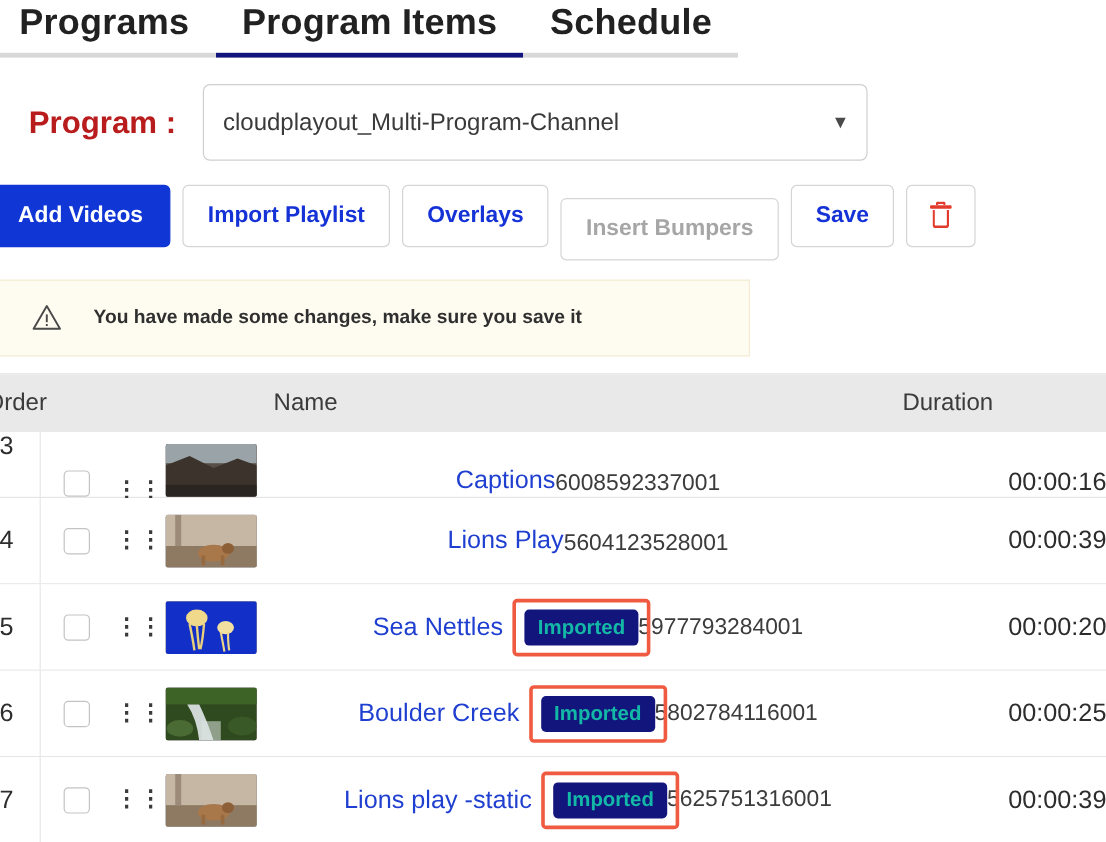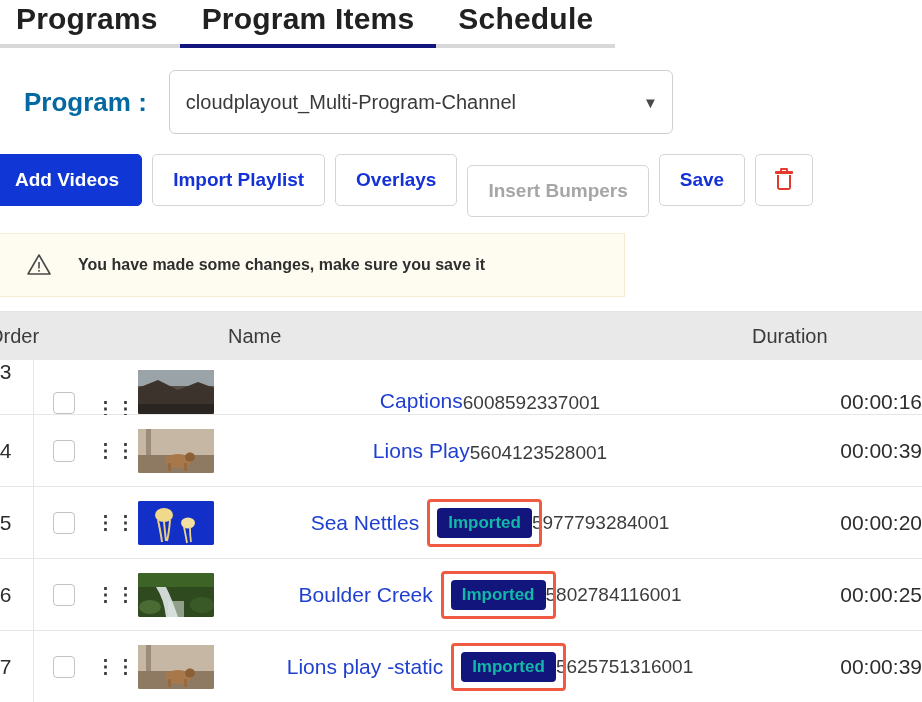--- a/index.html
+++ b/index.html
@@ -51,26 +51,26 @@
   
   .program-row {
     display: flex;
     align-items: center;
     padding: 18px 0 14px 24px;
     background: #ffffff;
   }
   .program-label {
     font-size: 26px;
     font-weight: bold;
-    color: #0369a1;
+    color: #b91c1c;
     margin-right: 22px;
     white-space: nowrap;
   }
   .select-box {
-    width: 504px;
+    width: 554px;
     height: 64px;
     border: 1px solid #cfcfcf;
     border-radius: 6px;
     background: #ffffff;
     display: flex;
     align-items: center;
     justify-content: space-between;
     padding: 0 14px 0 16px;
     box-sizing: border-box;
   }

